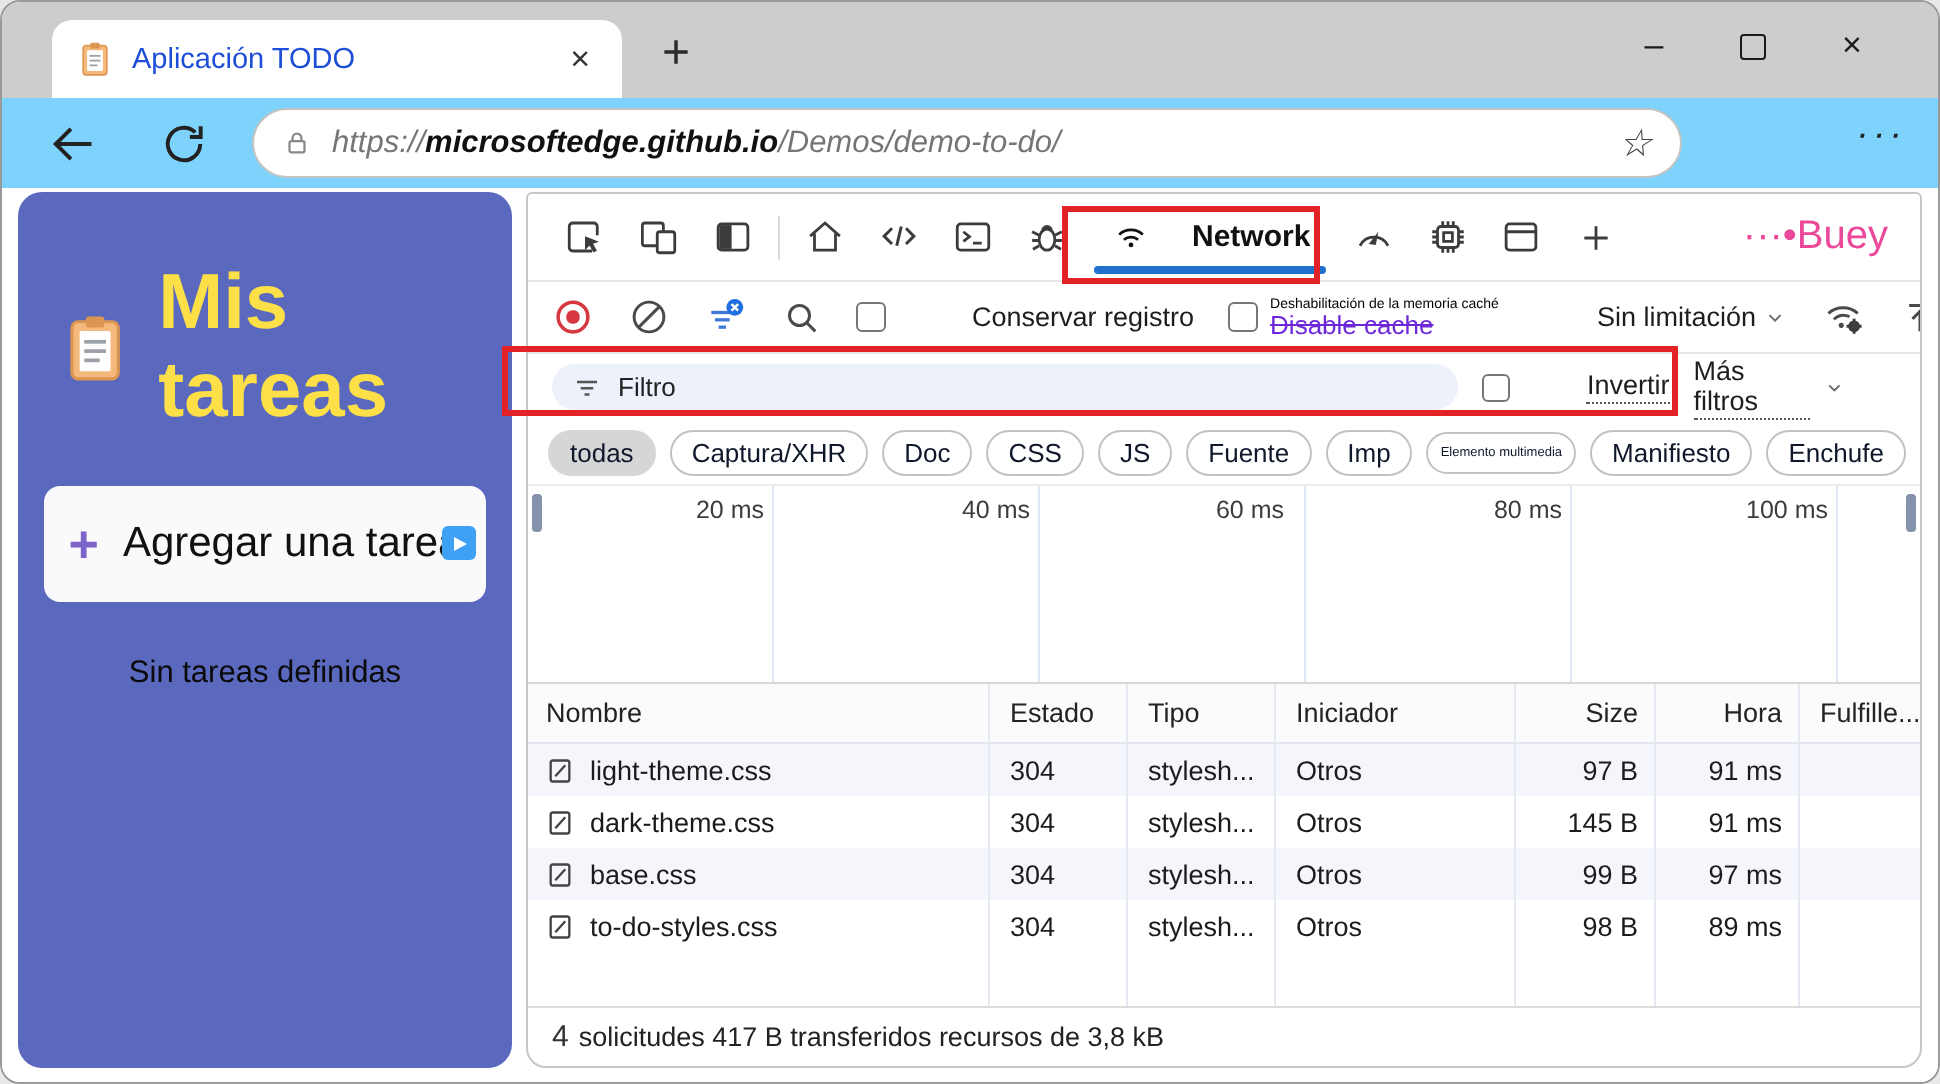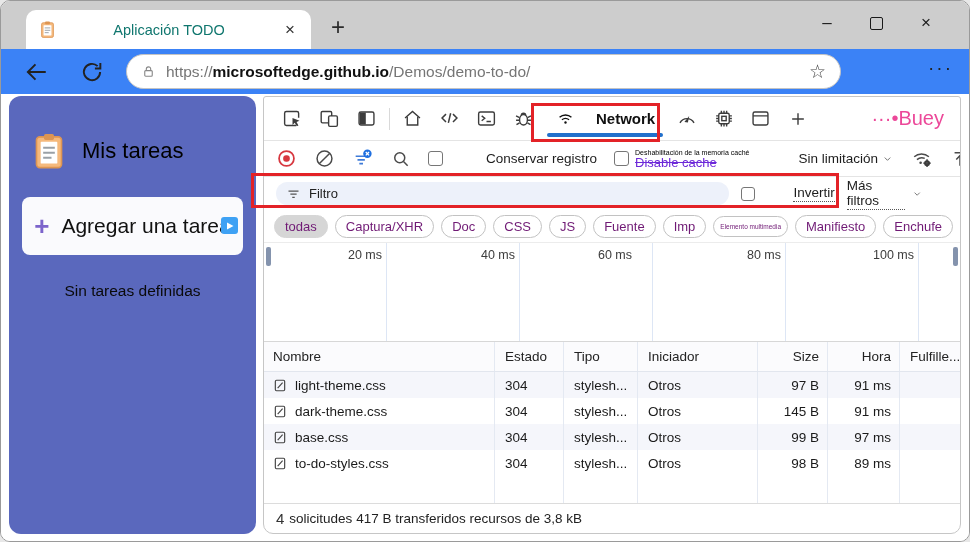--- a/index.html
+++ b/index.html
@@ -2,45 +2,45 @@
 <html><head>
 <meta charset="utf-8">
 <style>
   * { margin:0; padding:0; box-sizing:border-box; }
   html,body { width:970px; height:542px; font-family:"Liberation Sans", sans-serif; background:#e8e8e8; }
   .window { position:absolute; inset:0; border-radius:10px; overflow:hidden; border:1px solid #9a9a9a; background:#fff; }
 
   
   .titlebar { height:48px; background:#cdcdcd; position:relative; }
   .tab { position:absolute; left:25px; top:9px; width:285px; height:39px; background:#fff; border-radius:10px 10px 0 0; display:flex; align-items:center; padding:0 12px; gap:9px; }
-  .tab-title { flex:1; font-size:14.5px; color:#0f766e; white-space:nowrap; overflow:hidden;text-align:center; }
+  .tab-title { flex:1; font-size:14.5px; color:#1d4ed8; white-space:nowrap; overflow:hidden; }
   .tab-close { font-size:17px; color:#333; cursor:pointer; padding:0 4px; }
   .newtab { position:absolute; left:330px; top:12px; font-size:24px; font-weight:300; color:#2b2b2b; }
   .win-controls { position:absolute; right:0; top:0; width:185px; height:44px; display:flex; align-items:center; justify-content:space-evenly; }
   .wc { font-size:17px; color:#1a1a1a; width:28px; text-align:center; }
   .wc-max { width:13px; height:13px; border:1.6px solid #1a1a1a; border-radius:2px; }
 
   
-  .navbar { height:45px; background:#3b82f6; position:relative; display:flex; align-items:center; }
+  .navbar { height:45px; background:#7dd3fc; position:relative; display:flex; align-items:center;font-style:italic; }
   .nav-icon { width:26px; height:26px; }
   .back { position:absolute; left:22px; top:10px; }
   .reload { position:absolute; left:78px; top:10px; }
   .urlbar { position:absolute; left:125px; top:5px; width:715px; height:35px; border:1px solid #c3c3c3; border-radius:18px; display:flex; align-items:center; padding:0 14px; gap:10px; background:#fff; }
   .url-text { flex:1; font-size:15.5px; color:#757575; white-space:nowrap; overflow:hidden; }
   .url-text b { color:#111; font-weight:700; }
   .star { font-size:19px; color:#444; }
   .nav-dots { position:absolute; right:16px; top:8px; font-size:19px; color:#222; letter-spacing:2px; }
 
   
   .content { position:absolute; top:93px; left:0; right:0; bottom:0; background:#fff; }
 
   
   .sidebar { position:absolute; left:8px; top:2px; width:247px; bottom:7px; background:#5a68bd; border-radius:12px; color:#0a0a0a; }
   .side-header { display:flex; align-items:center; gap:13px; margin:34px 0 0 20px; }
-  .side-title { font-size:22px; font-weight:400; color:#000000; }
+  .side-title { font-size:39px; font-weight:700; color:#fde047; }
   .add-btn { position:relative; margin:25px auto 0; width:221px; height:58px; background:#fafafd; border-radius:8px; display:flex; align-items:center; justify-content:center; gap:12px; font-size:21px; color:#111; cursor:pointer; }
   .add-plus { color:#7c64cb; font-size:26px; font-weight:700; line-height:1; }
   .mini-badge { position:absolute; right:5px; top:20px; width:17px; height:17px; background:#3ea1f4; border-radius:3px; display:flex; align-items:center; justify-content:center; }
   .empty-text { margin-top:27px; text-align:center; font-size:15.5px; color:#0a0a0a; }
 
   
   .devtools { position:absolute; left:262px; top:2px; right:8px; bottom:7px; background:#fff; border:1px solid #c6c6c6; border-radius:3px 3px 10px 10px; display:flex; flex-direction:column; overflow:hidden; }
 
   .dt-tabs { height:44px; border-bottom:1px solid #e4e4e4; display:flex; align-items:center; padding:0 10px; flex:0 0 auto; }
   .dt-icon { width:37px; display:flex; justify-content:center; align-items:center; cursor:pointer; }
@@ -60,21 +60,21 @@
   .tb-right { margin-left:auto; display:flex; align-items:center; gap:16px; }
 
   .dt-filterrow { height:33px; display:flex; align-items:center; padding:0 12px; gap:12px; flex:0 0 auto; }
   .filter-pill { width:478px; height:23px; background:#edf1fa; border-radius:12px; display:flex; align-items:center; padding:0 10px; gap:8px; }
   .filter-pill span { font-size:13px; color:#222; }
   .invert { display:flex; align-items:center; gap:12px; }
   .dotted-u { border-bottom:1px dotted #555; padding-bottom:1px; }
   .more-filters { margin-left:auto; margin-right:26px; display:flex; align-items:center; gap:7px; font-size:13.5px; color:#1d1d1d; }
 
   .dt-chips { height:32px; display:flex; align-items:center; padding:0 10px; gap:7px; flex:0 0 auto; }
-  .chip { border:1px solid #c2c2c2; border-radius:12px; background:#fff; padding:3px 10px; font-size:13px; color:#701a75; white-space:nowrap; cursor:pointer; }
+  .chip { border:1px solid #c2c2c2; border-radius:12px; background:#fff; padding:3px 10px; font-size:13px; color:#0f172a; white-space:nowrap; cursor:pointer; }
   .chip.sel { background:#d6d6d6; border-color:#d6d6d6; }
   .chip.tiny { font-size:6.5px; padding:6px 6px; }
   .chip.era { padding-right:22px; }
 
   .dt-timeline { height:100px; border-top:1px solid #ececec; border-bottom:1px solid #d7d7d7; position:relative; flex:0 0 auto; background:#fff; }
   .gridline { position:absolute; top:0; bottom:0; width:1px; background:#dde6f5; }
   .tick-label { position:absolute; top:5px; width:96px; text-align:right; font-size:12.5px; color:#3c3c3c; }
   .tl-handle { position:absolute; top:4px; width:5px; height:19px; background:#8493ad; border-radius:2px; }
 
   .dt-table { flex:1; display:flex; flex-direction:column; font-size:13.5px; color:#1b1b1b; }
@@ -384,21 +384,21 @@
       </div>
 
       <div class="dt-timeline">
         <div class="gridline" style="left:122px"></div>
         <div class="gridline" style="left:255px"></div>
         <div class="gridline" style="left:388px"></div>
         <div class="gridline" style="left:521px"></div>
         <div class="gridline" style="left:654px"></div>
         <span class="tick-label" style="left:22px">20 ms</span>
         <span class="tick-label" style="left:155px">40 ms</span>
-        <span class="tick-label" style="left:272px">60 ms</span>
+        <span class="tick-label" style="left:282px">60 ms</span>
         <span class="tick-label" style="left:421px">80 ms</span>
         <span class="tick-label" style="left:554px">100 ms</span>
         <span class="tl-handle" style="left:2px"></span>
         <span class="tl-handle" style="right:2px"></span>
       </div>
 
       <div class="dt-table">
         <div class="trow dt-thead">
           <span class="cell c-name">Nombre</span>
           <span class="cell c-status">Estado</span>

